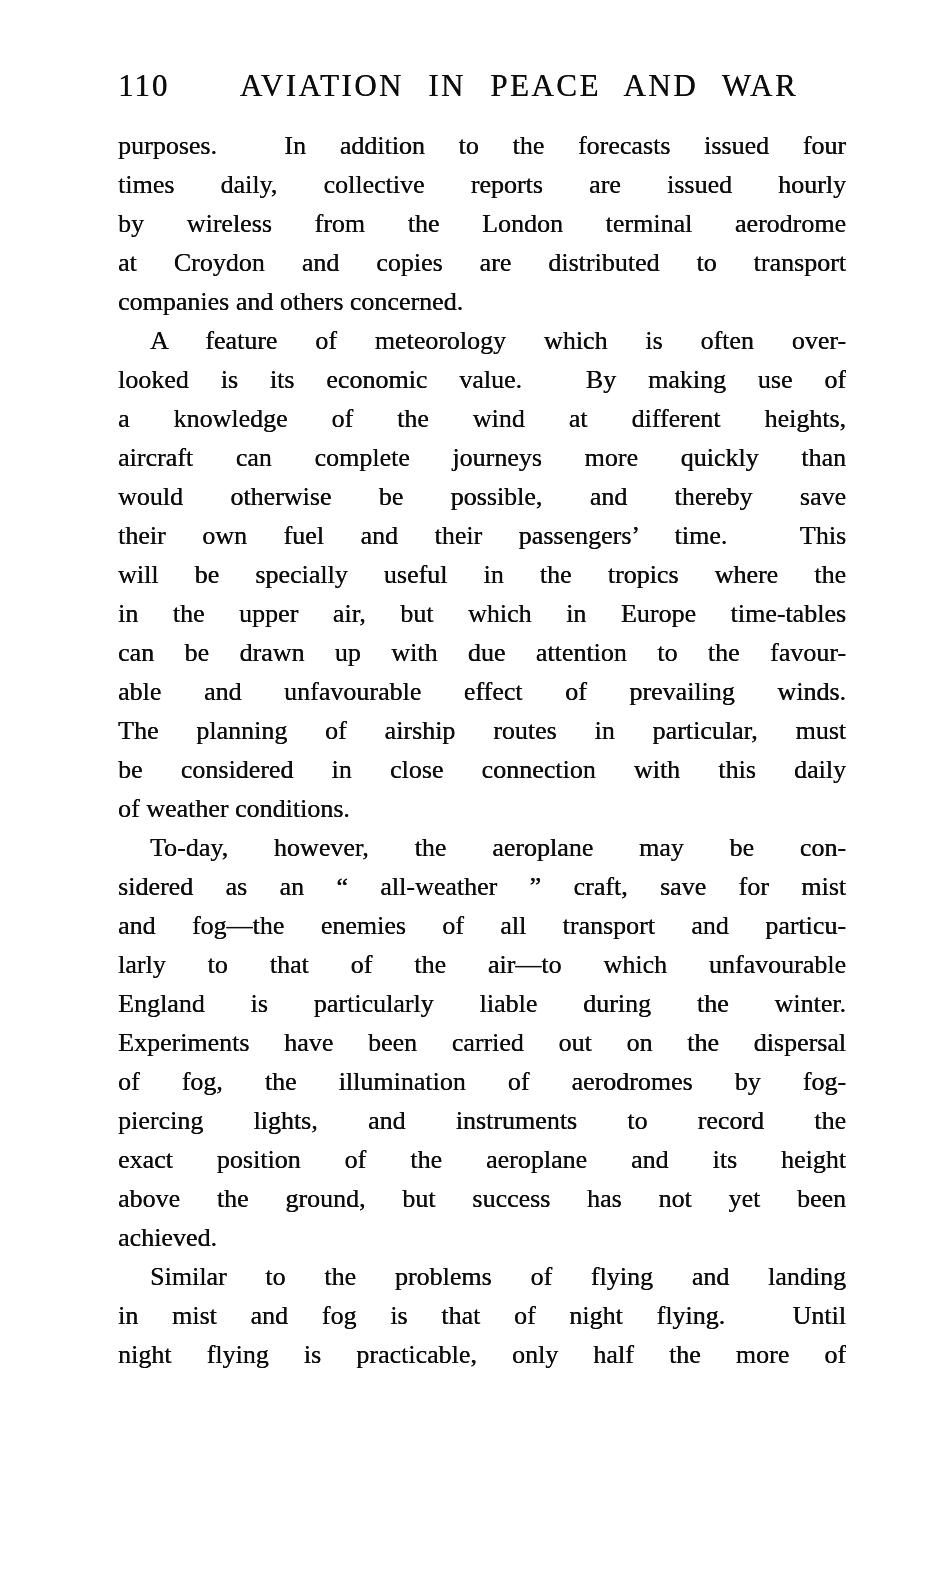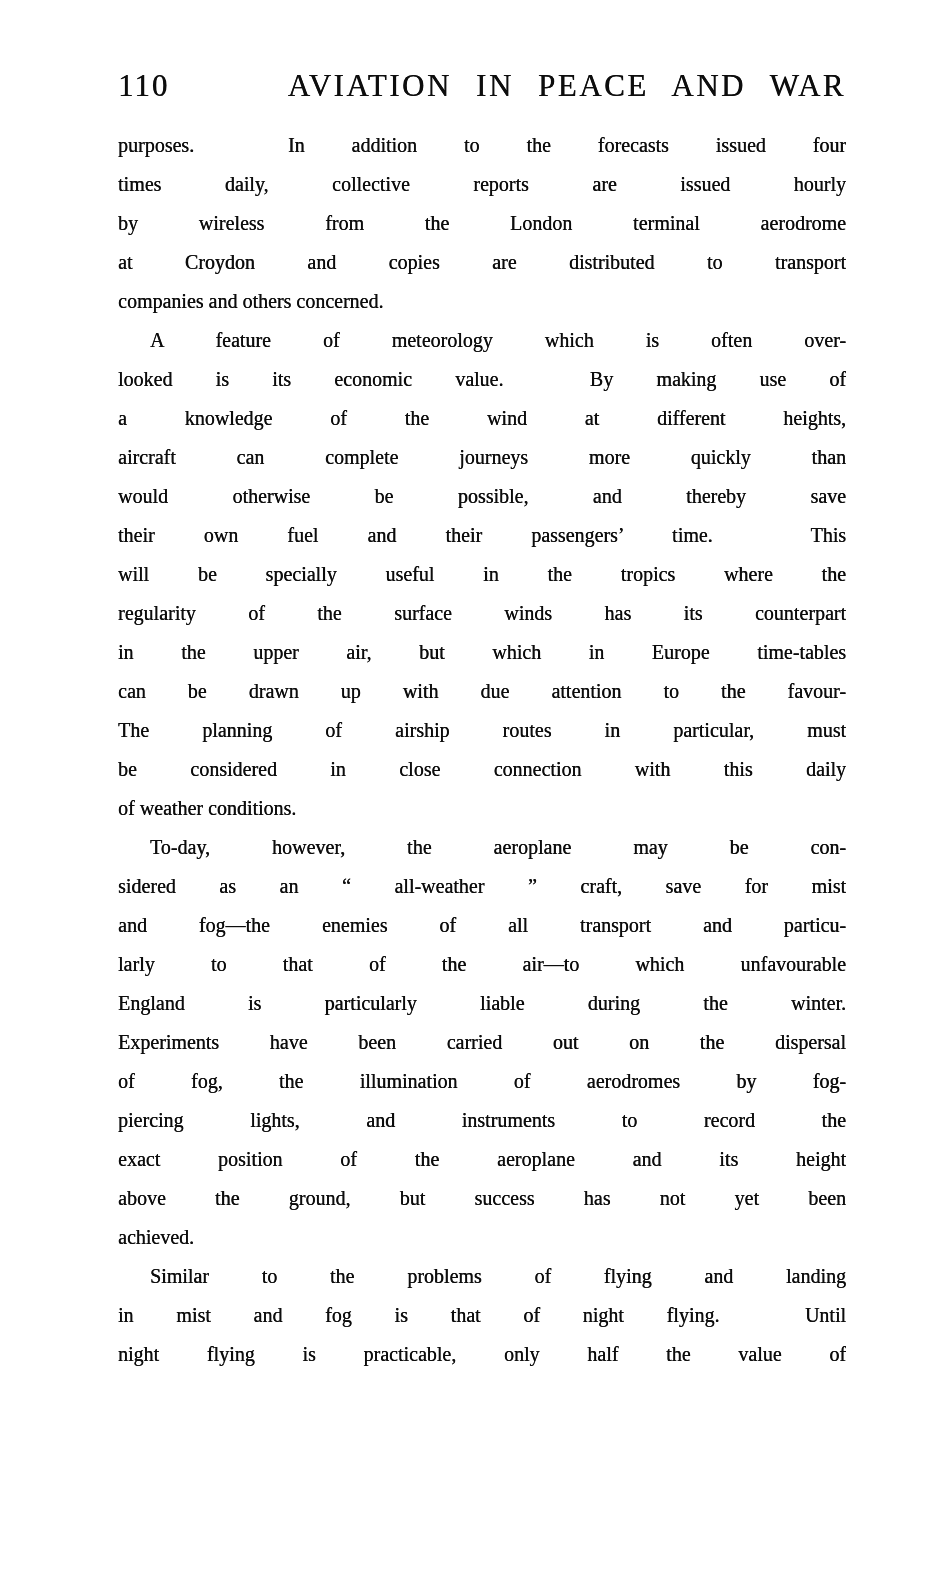--- a/index.html
+++ b/index.html
@@ -30,33 +30,33 @@
     top: 0;
     font-size: 31px;
     letter-spacing: 2px;
     text-shadow: 0.3px 0 0 currentColor;
   }
   .running-title {
     position: absolute;
     left: 74px;
     right: 0;
     top: 0;
-    text-align: right;
+    text-align: center;
     font-size: 31px;
     letter-spacing: 2.5px;
     word-spacing: 14px;
     white-space: nowrap;
     text-shadow: 0.3px 0 0 currentColor;
   }
   .text-block {
     position: absolute;
     left: 118px;
     width: 728px;
     top: 126px;
-    font-size: 20px;
+    font-size: 26px;
     line-height: 39px;
     text-shadow: 0.3px 0 0 currentColor;
   }
   .text-block .line {
     height: 39px;
     text-align: justify;
     
     text-align-last: justify;
     white-space: normal;
     overflow: hidden;
@@ -82,34 +82,34 @@
       <div class="line">by wireless from the London terminal aerodrome</div>
       <div class="line">at Croydon and copies are distributed to transport</div>
       <div class="line end">companies and others concerned.</div>
       <div class="line indent">A feature of meteorology which is often over-</div>
       <div class="line">looked is its economic value.&nbsp; By making use of</div>
       <div class="line">a knowledge of the wind at different heights,</div>
       <div class="line">aircraft can complete journeys more quickly than</div>
       <div class="line">would otherwise be possible, and thereby save</div>
       <div class="line">their own fuel and their passengers’ time.&nbsp; This</div>
       <div class="line">will be specially useful in the tropics where the</div>
-      <div class="line">regularity of the surface winds has its counterpart</div>
       <div class="line">in the upper air, but which in Europe time-tables</div>
       <div class="line">can be drawn up with due attention to the favour-</div>
+      <div class="line">able and unfavourable effect of prevailing winds.</div>
       <div class="line">The planning of airship routes in particular, must</div>
       <div class="line">be considered in close connection with this daily</div>
       <div class="line end">of weather conditions.</div>
       <div class="line indent">To-day, however, the aeroplane may be con-</div>
       <div class="line">sidered as an “ all-weather ” craft, save for mist</div>
       <div class="line">and fog—the enemies of all transport and particu-</div>
       <div class="line">larly to that of the air—to which unfavourable</div>
       <div class="line">England is particularly liable during the winter.</div>
       <div class="line">Experiments have been carried out on the dispersal</div>
       <div class="line">of fog, the illumination of aerodromes by fog-</div>
       <div class="line">piercing lights, and instruments to record the</div>
       <div class="line">exact position of the aeroplane and its height</div>
       <div class="line">above the ground, but success has not yet been</div>
       <div class="line end">achieved.</div>
       <div class="line indent">Similar to the problems of flying and landing</div>
       <div class="line">in mist and fog is that of night flying.&nbsp; Until</div>
-      <div class="line">night flying is practicable, only half the value of</div>
+      <div class="line">night flying is practicable, only half the more of</div>
     </div>
 </div>
 
 </body></html>

